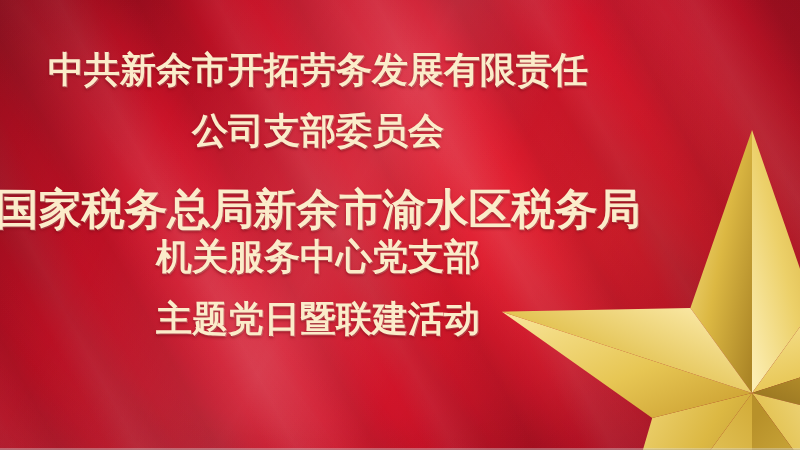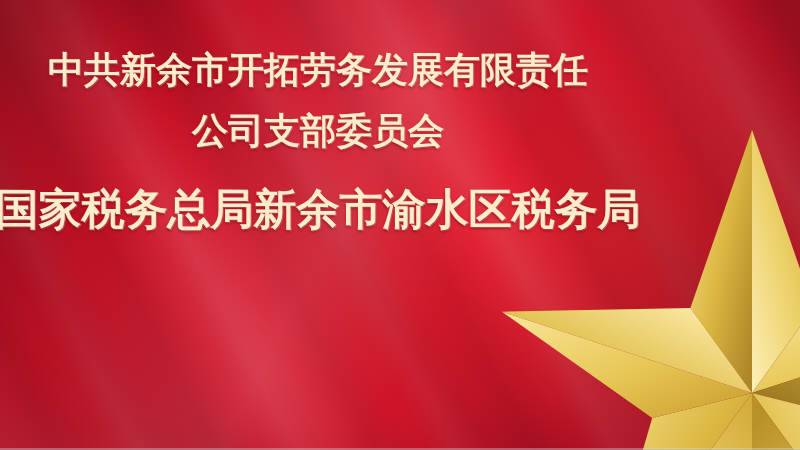--- a/index.html
+++ b/index.html
@@ -184,16 +184,18 @@
 
       <polygon points="263,263 163.2,288.1 12.9,181.7" fill="url(#gA)"></polygon>
       <polygon points="263,263 12.9,181.7 201.4,178.1" fill="url(#gF)"></polygon>
     </svg>
   </div>
 
   <div class="title-block">
     <div class="title-line line-1">中共新余市开拓劳务发展有限责任</div>
     <div class="title-line line-2">公司支部委员会</div>
     <div class="title-line line-3">国家税务总局新余市渝水区税务局</div>
+    <div class="title-line line-4">机关服务中心党支部</div>
+    <div class="title-line line-5">主题党日暨联建活动</div>
   </div>
 
   <div class="bottom-edge"></div>
 </div>
 
 </body></html>

